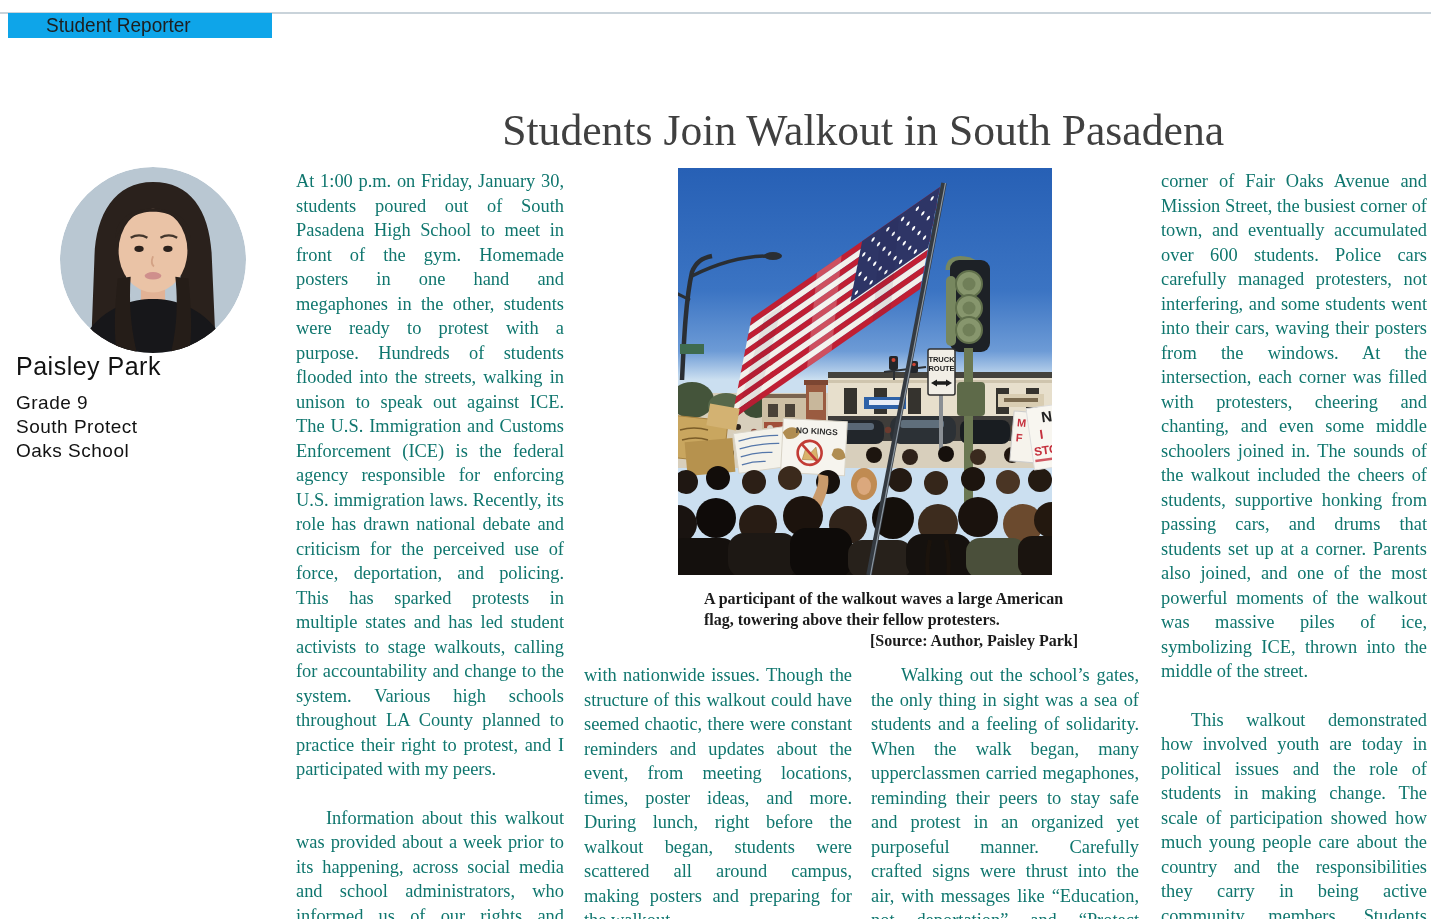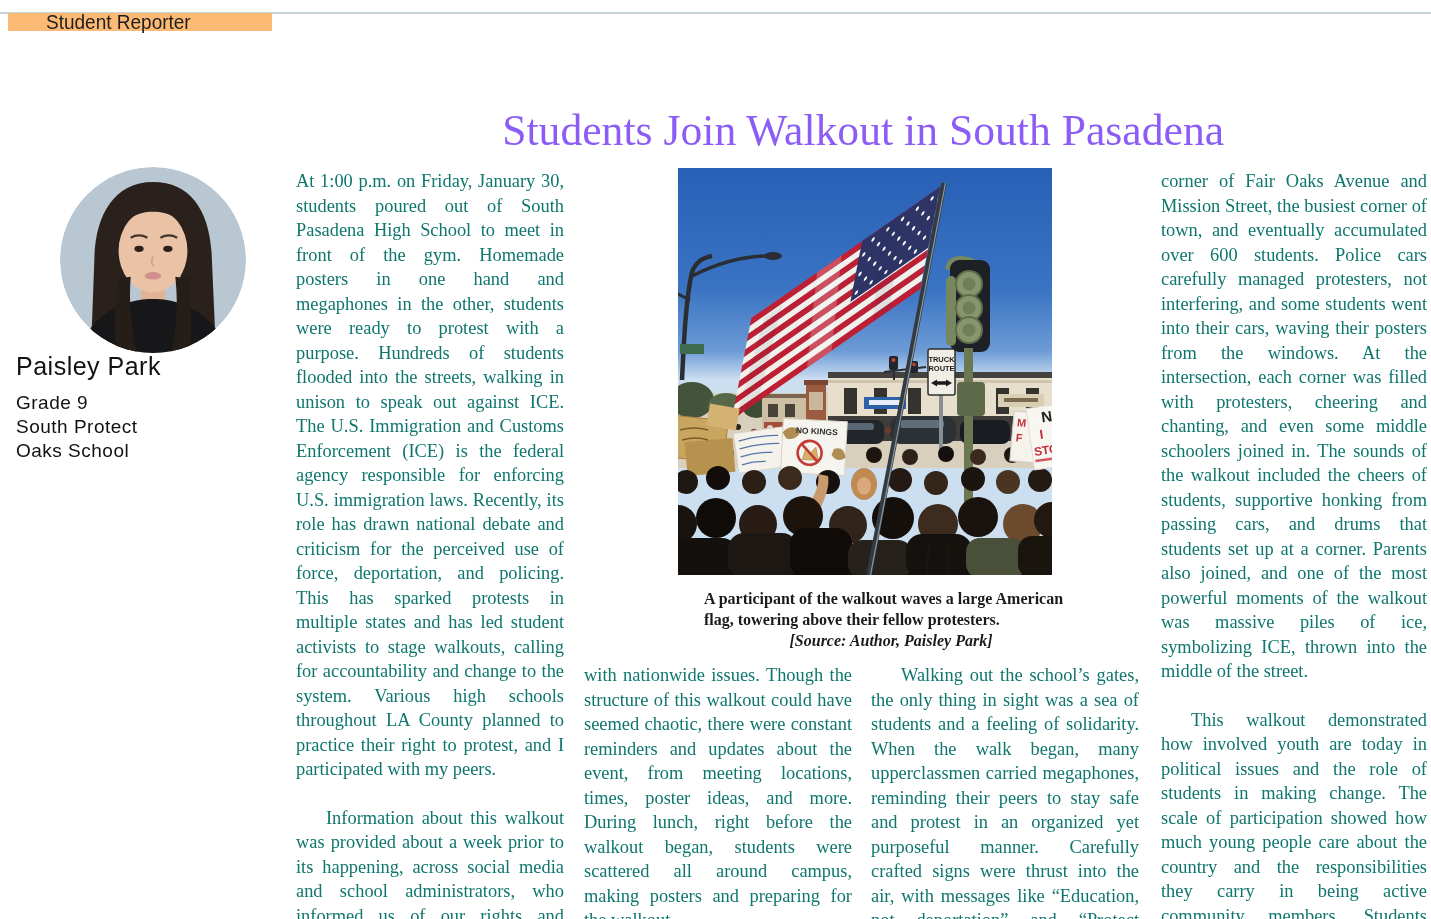--- a/index.html
+++ b/index.html
@@ -1,27 +1,27 @@
 <!DOCTYPE html>
 <html lang="en"><head>
 <meta charset="utf-8">
 <style>
   html,body{margin:0;padding:0;background:#ffffff;}
   body{width:1431px;height:919px;position:relative;overflow:hidden;
        font-family:"Liberation Serif",serif;color:#2b2a28;}
 
   
   .header-rule{position:absolute;left:0;top:12px;width:1431px;height:2px;background:#c9d3da;}
-  .tag-box{position:absolute;left:8px;top:13px;width:264px;height:18px;background:#fdba74;
+  .tag-box{position:absolute;left:8px;top:13px;width:264px;height:25px;background:#0ea5e9;
            display:flex;align-items:center;}
   .tag-box span{font-family:"Liberation Sans",sans-serif;font-size:20px;color:#1e1e1e;
                 padding-left:40px;transform:scaleX(.95);transform-origin:left center;white-space:nowrap;}
 
   .headline{position:absolute;left:300px;right:4px;top:74px;text-align:center;
-            font-size:45px;line-height:52px;color:#8b5cf6;font-weight:400;}
+            font-size:45px;line-height:52px;color:#404040;font-weight:400;}
   .headline span{display:inline-block;transform:scaleX(.97);transform-origin:center;}
 
   
   .avatar{position:absolute;left:60px;top:167px;width:186px;height:186px;}
   .byline{position:absolute;left:16px;top:352px;width:248px;text-align:left;
           font-family:"Liberation Sans",sans-serif;color:#121212;}
   .byline .name{font-size:25px;margin:0 0 10px 0;letter-spacing:.5px;}
   .byline .detail{font-size:19px;line-height:24px;margin:0;letter-spacing:.5px;}
 
   
@@ -34,21 +34,21 @@
   #col2{left:584px;top:663px;width:268px;height:256px;overflow:hidden;}
   #col3{left:871px;top:663px;width:268px;height:256px;overflow:hidden;}
   #col4{left:1161px;top:169px;width:266px;height:750px;overflow:hidden;}
 
   
   .photo{position:absolute;left:678px;top:168px;width:374px;height:407px;}
   .photo svg{display:block;}
   .caption{position:absolute;left:704px;top:588px;width:374px;
            font-weight:bold;font-size:16px;line-height:21px;color:#1b1b1b;}
   .caption p{margin:0;}
-  .caption .src{text-align:center;font-style:italic;}
+  .caption .src{text-align:right;}
 
   .svgtxt{font-family:"Liberation Sans",sans-serif;font-weight:bold;}
 </style>
 </head>
 <body>
 
 <div class="header-rule"></div>
 <div class="tag-box">
   <span>Student Reporter</span>
 </div>

